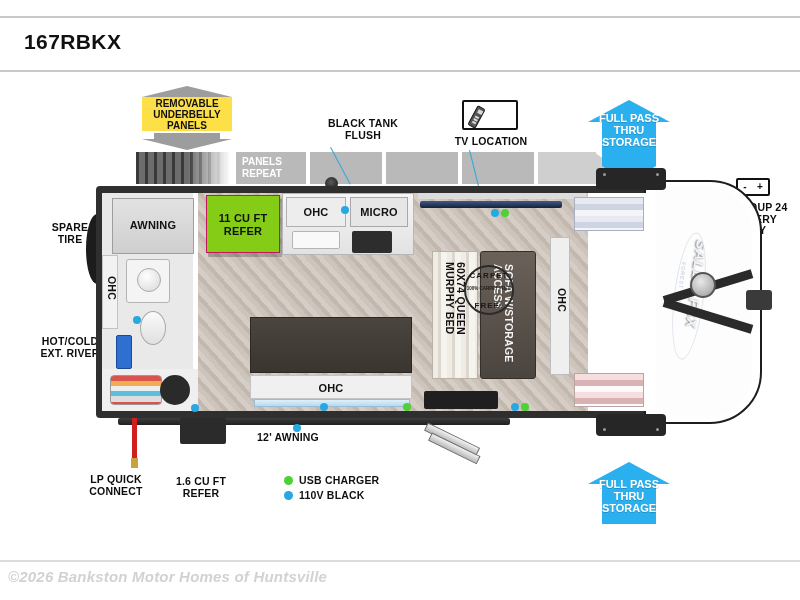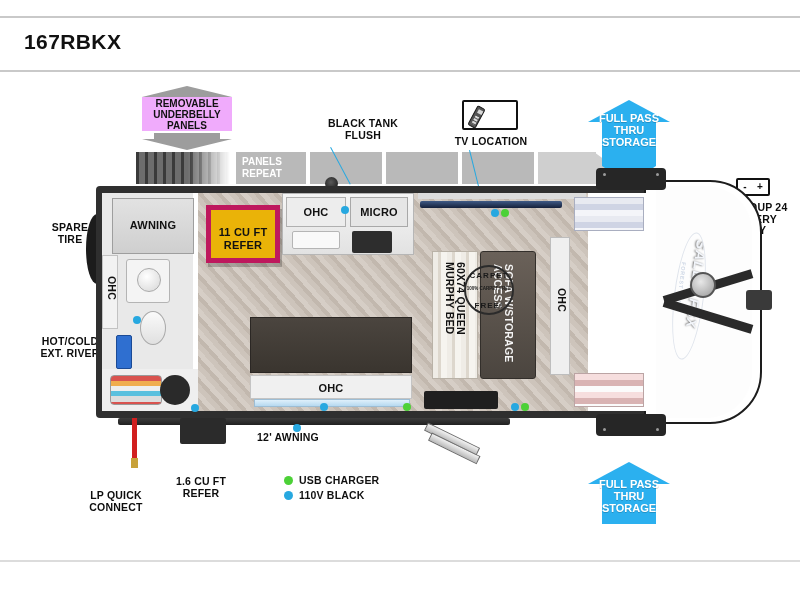--- a/index.html
+++ b/index.html
@@ -36,21 +36,21 @@
     text-align:center; white-space:pre-line;
   }
   .leader { position:absolute; background:#27a8e0; transform-origin:0 0; height:1.4px; }
 
   
   #underbelly-badge { position:absolute; left:142px; top:86px; width:90px; }
   #underbelly-badge .roof {
     width:0;height:0;border-left:45px solid transparent;border-right:45px solid transparent;
     border-bottom:11px solid #9d9d9d;
   }
-  #underbelly-badge .body { background:#f0abfc; padding:1px 0 0; }
+  #underbelly-badge .body { background:#fde047; padding:1px 0 0; }
   #underbelly-badge .txt {
     font-size:10px; font-weight:700; text-align:center; line-height:11px;
     color:#111; white-space:pre-line;
   }
   #underbelly-badge .arrow-shaft { height:6px; background:#9d9d9d; margin:2px 12px 0; }
   #underbelly-badge .arrow-tip {
     width:0;height:0;margin:0 auto;
     border-left:45px solid transparent;border-right:45px solid transparent;
     border-top:11px solid #9d9d9d;
   }
@@ -375,22 +375,22 @@
       </div>
 
       <div style="position:absolute;left:14px;top:142px;width:16px;height:34px;background:#2f6fd0;border:1px solid #1b4a95;border-radius:2px;"></div>
 
       <div class="rm" style="left:0; top:176px; width:96px; height:42px; background:#efefef;"></div>
       <div style="position:absolute;left:8px;top:182px;width:52px;height:30px;border-radius:4px;
                   background:repeating-linear-gradient(180deg,#d9534f 0 5px,#f0ad4e 5px 10px,#eeeeee 10px 15px,#5bc0de 15px 20px,#dddddd 20px 26px);
                   border:1px solid #9a9a9a;"></div>
       <div style="position:absolute;left:58px;top:182px;width:30px;height:30px;border-radius:50%;background:#2a2a2a;"></div>
 
-      <div class="rm" style="left:104px; top:12px; width:74px; height:58px;
-                  background:#eab308; border:5px solid #be185d;
+      <div class="rm" style="left:104px; top:2px; width:74px; height:58px;
+                  background:#84cc16; border:1px solid #be185d;
                   box-shadow:2px 4px 0 rgba(0,0,0,.22);">
         <div class="lbl" style="top:16px;">11 CU FT
 REFER</div>
       </div>
 
       <div class="rm" style="left:180px; top:0; width:132px; height:62px;
                   background:linear-gradient(#f6f6f6,#e2e2e2); border:1px solid #b6b6b6;"></div>
 
       <div class="rm" style="left:184px; top:4px; width:60px; height:30px;
                   background:#ededed; border:1px solid #b0b0b0;">
@@ -485,21 +485,21 @@
 
   <div id="step">
     <div class="tread" style="left:2px; top:4px; width:58px; transform:rotate(26deg);"></div>
     <div class="tread" style="left:6px; top:14px; width:54px; transform:rotate(26deg);"></div>
   </div>
 
   <div id="lp">
     <div class="hose"></div>
     <div class="tip"></div>
   </div>
-  <div class="callout" style="left:68px; top:474px; width:96px;margin-top:16px;">LP QUICK
+  <div class="callout" style="left:68px; top:474px; width:96px;">LP QUICK
 CONNECT</div>
 
   <div style="position:absolute;left:180px;top:418px;width:46px;height:26px;background:#2b2b2b;border-radius:2px;"></div>
   <div class="callout" style="left:156px; top:476px; width:90px;">1.6 CU FT
 REFER</div>
 
   <div id="legend">
     <div class="row">
       <span class="sw" style="background: rgb(76, 209, 55);"></span>
       <span class="tx">USB CHARGER</span>
@@ -517,14 +517,15 @@
       <div class="dot volt" style="left: 491px; top: 209px;"></div>
       <div class="dot usb" style="left: 501px; top: 209px;"></div>
       <div class="dot volt" style="left: 320px; top: 403px;"></div>
       <div class="dot usb" style="left: 403px; top: 403px;"></div>
       <div class="dot volt" style="left: 511px; top: 403px;"></div>
       <div class="dot usb" style="left: 521px; top: 403px;"></div>
       <div class="dot volt" style="left: 293px; top: 424px;"></div>
     </div>
 
   <div id="footer-rule"></div>
+  <div id="copyright">©2026 Bankston Motor Homes of Huntsville</div>
 
 </div>
 
 </body></html>

